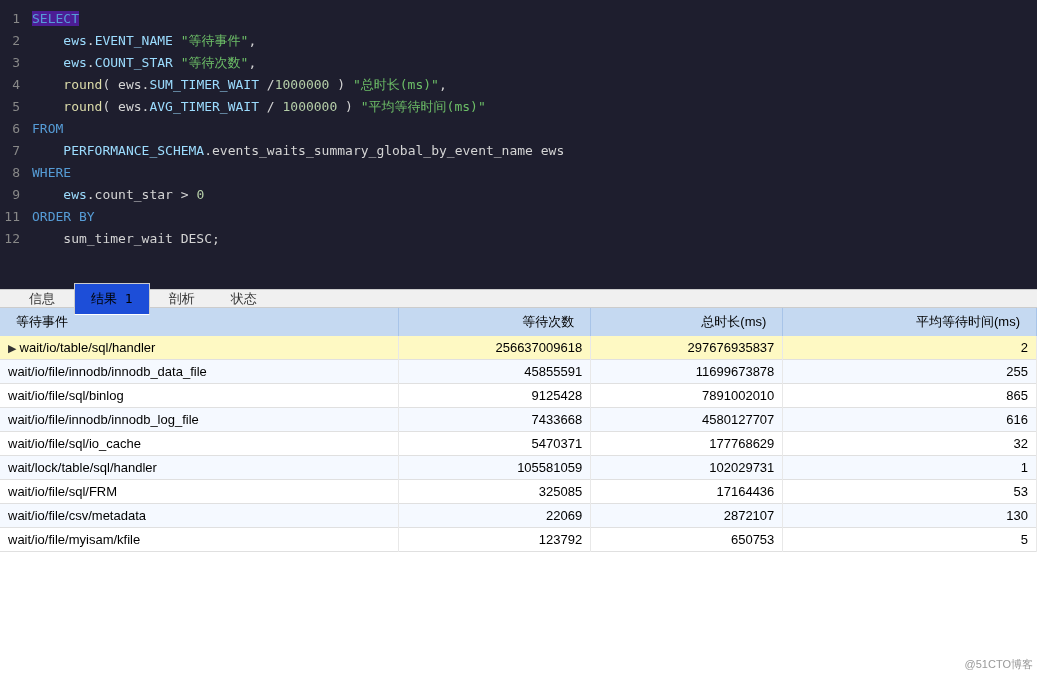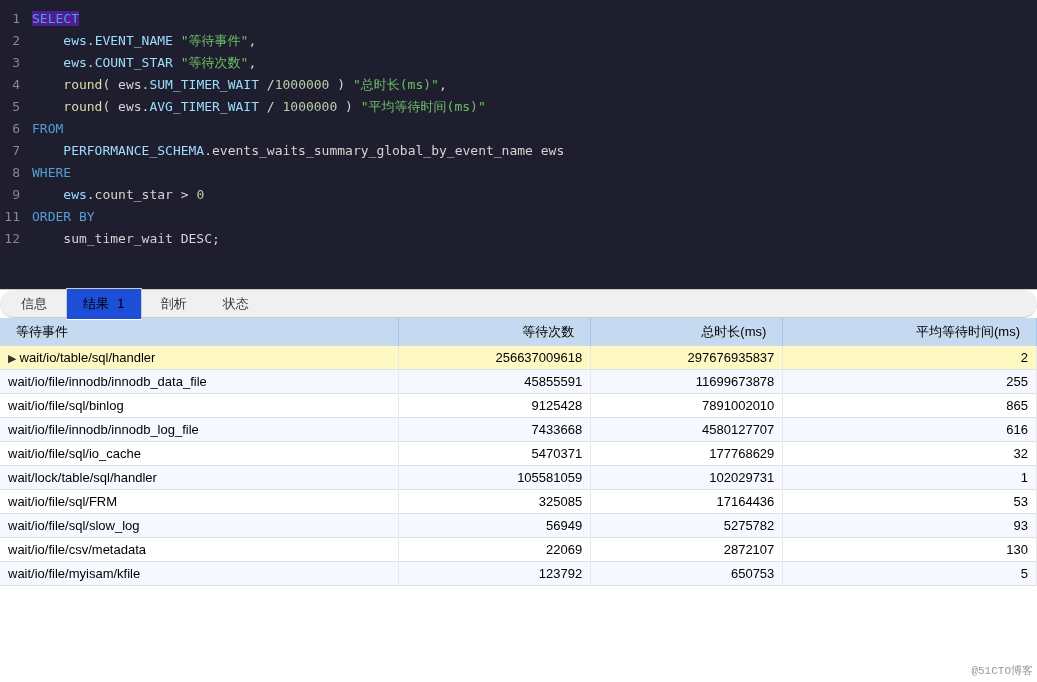--- a/index.html
+++ b/index.html
@@ -54,23 +54,22 @@
     .ident-light { color: #9cdcfe; }
     .punct { color: #d4d4d4; }
     .highlight-select { background: #4c1d95; }
 
     
     .tabs-bar {
       display: flex;
       align-items: center;
       background: #f0f0f0;
       border-bottom: 1px solid #ccc;
-      padding: 0 4px;
-      height: 28px;
-      border-radius: 16px;
+      padding: 0 12px;
+      height: 18px;
     }
 
     .tab-item {
       padding: 6px 16px;
       cursor: pointer;
       font-size: 13px;
       color: #333;
       border: 1px solid transparent;
       margin-right: 2px;
       background: transparent;
@@ -141,25 +140,25 @@
       text-align: right;
     }
 
     .row-indicator {
       color: #333;
       font-size: 11px;
     }
 
     .watermark {
       position: fixed;
-      bottom: 4px;
+      bottom: 10px;
       right: 4px;
       font-size: 11px;
       color: #999;
-      font-family: Liberation Mono, monospace;
+      font-family: Liberation Sans, sans-serif;
     }
   </style>
 </head>
 <body>
 
 <div class="sql-editor" id="sql-editor">
 <div class="sql-line">
       <span class="line-number">1</span>
       <span class="sql-content"><span class="kw-blue highlight-select">SELECT</span></span>
     </div>
@@ -259,26 +258,20 @@
           <td>102029731</td>
           <td>1</td>
         </tr>
         <tr>
           <td style="text-align: left; margin-top: 48px;">wait/io/file/sql/FRM</td>
           <td>325085</td>
           <td>17164436</td>
           <td>53</td>
         </tr>
         <tr>
-          <td style="text-align: left;">wait/io/file/sql/slow_log</td>
-          <td>56949</td>
-          <td>5275782</td>
-          <td>93</td>
-        </tr>
-        <tr>
           <td style="text-align: left;">wait/io/file/csv/metadata</td>
           <td>22069</td>
           <td>2872107</td>
           <td>130</td>
         </tr>
         <tr>
           <td style="text-align: left;">wait/io/file/myisam/kfile</td>
           <td>123792</td>
           <td>650753</td>
           <td>5</td>

